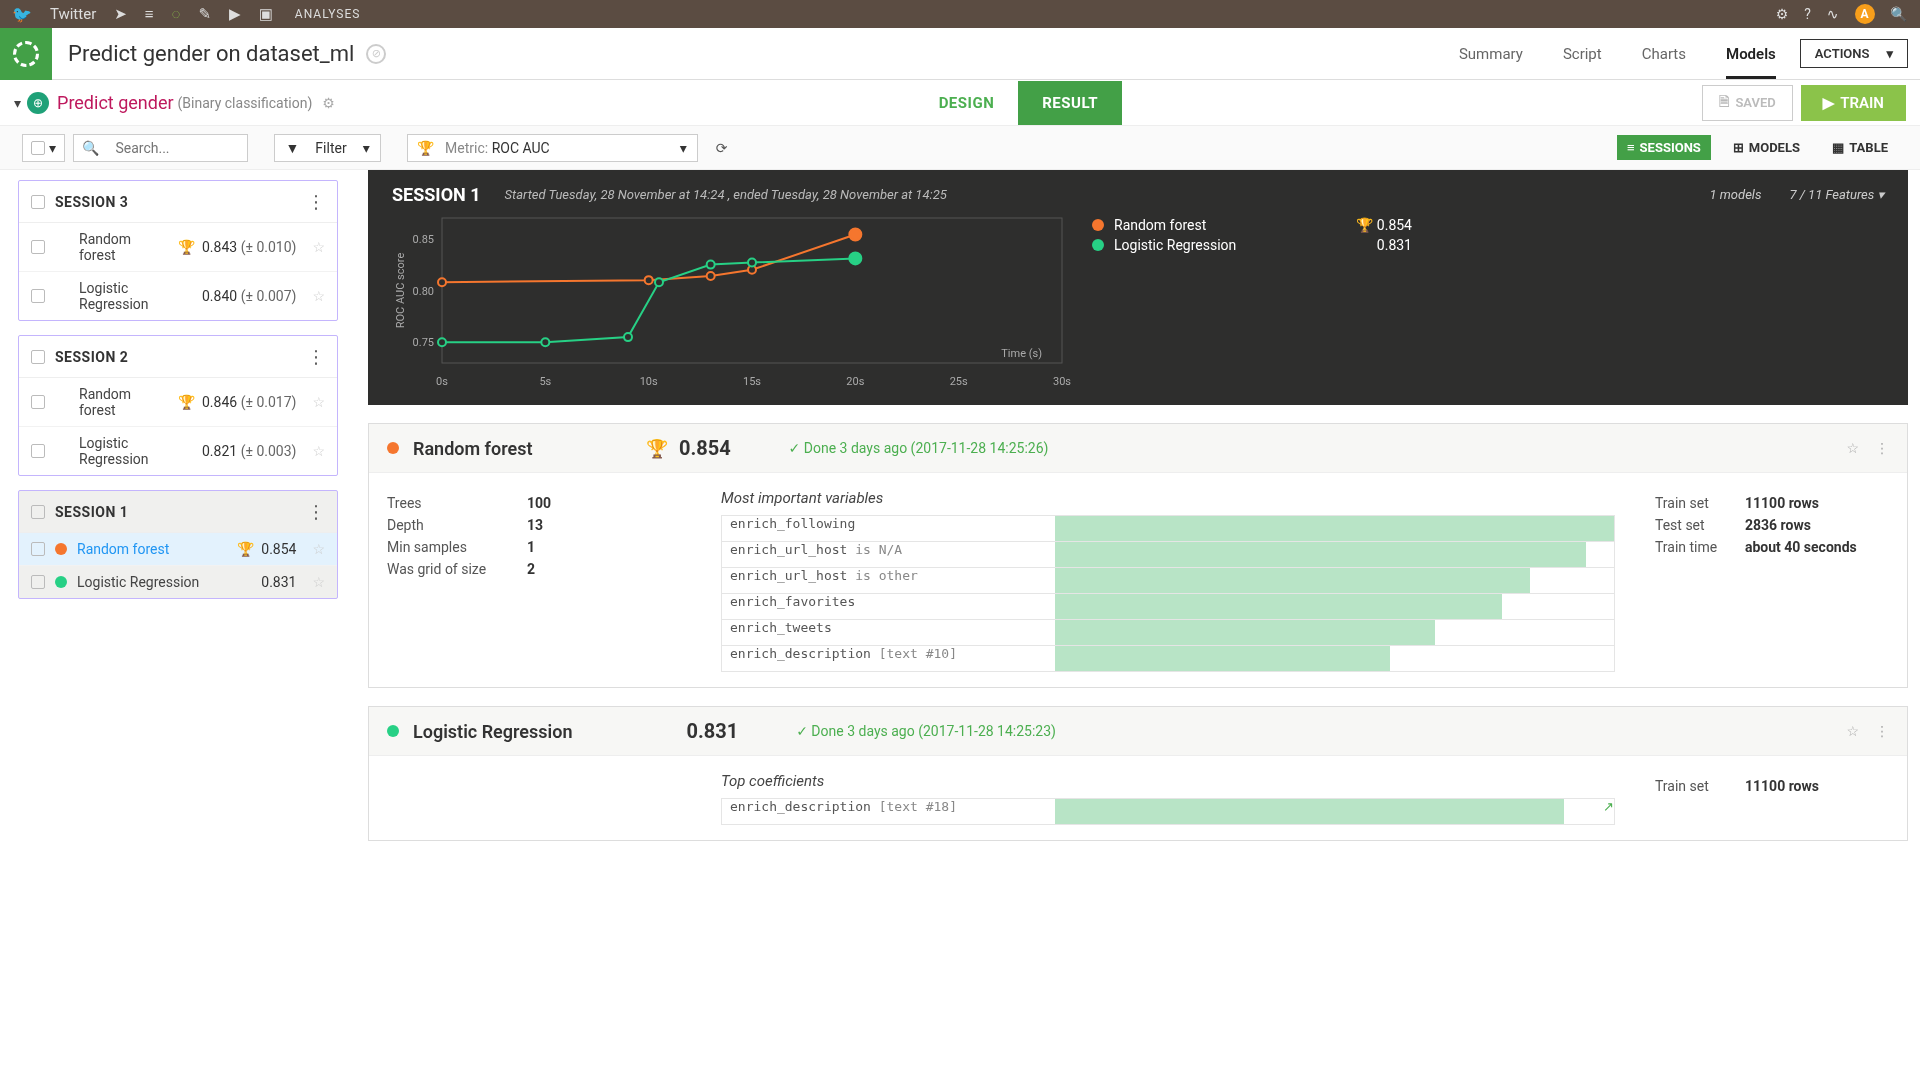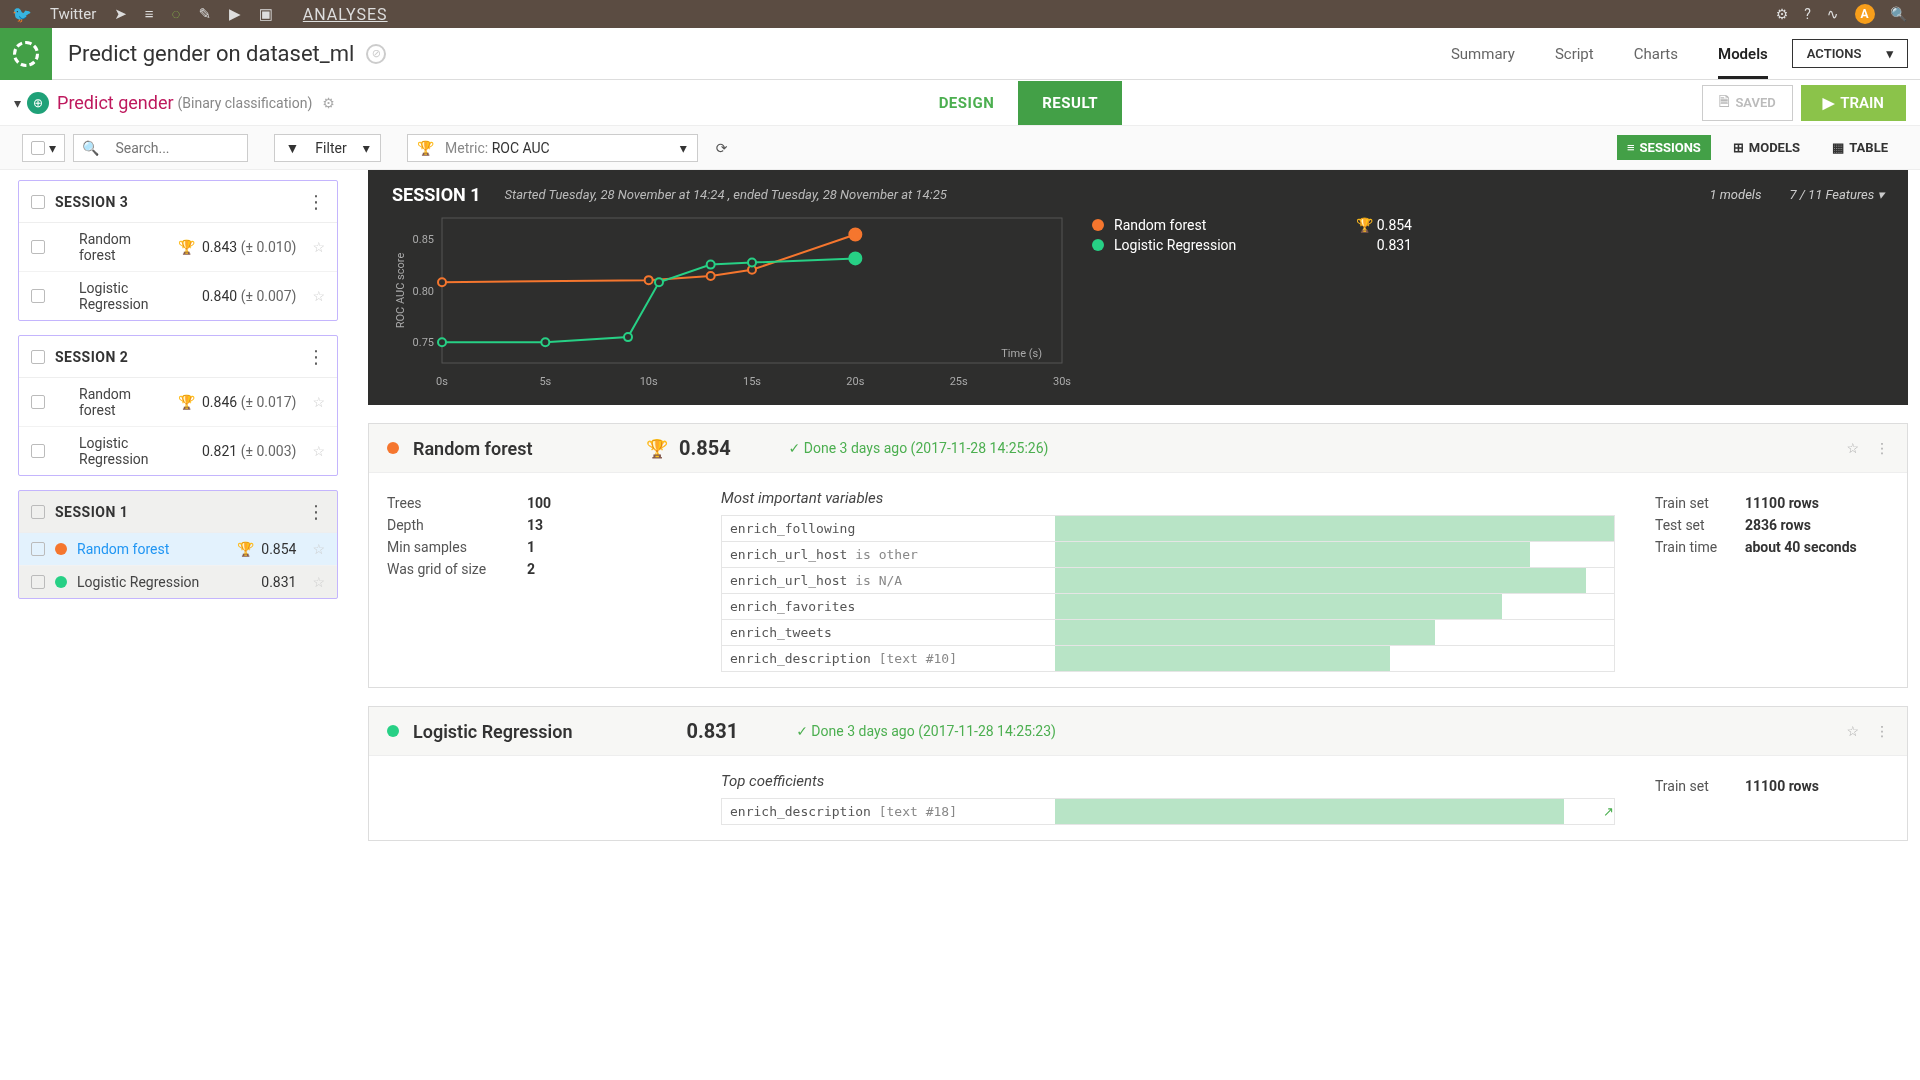--- a/index.html
+++ b/index.html
@@ -3,34 +3,34 @@
 <meta charset="utf-8">
 <style>
 * { margin:0; padding:0; box-sizing:border-box; font-family:-apple-system,BlinkMacSystemFont,"Segoe UI",Roboto,sans-serif; }
 body { background:#fff; font-size:14px; color:#333; overflow:hidden; }
 
 
 .topbar { height:28px; background:#5B4C42; display:flex; align-items:center; padding:0 12px; color:#ddd; gap:18px; }
 .topbar .bird-icon { font-size:16px; }
 .topbar .project { font-size:15px; }
 .topbar .icon-row { display:flex; gap:18px; font-size:15px; }
-.topbar .analyses { margin-left:12px; font-size:16px; letter-spacing:1px;text-decoration:underline; }
+.topbar .analyses { margin-left:4px; font-size:12px; letter-spacing:1px; }
 .topbar .right-icons { margin-left:auto; display:flex; gap:16px; align-items:center; }
 .topbar .avatar { width:20px; height:20px; border-radius:50%; background:#F79E1B; color:#fff; display:flex; align-items:center; justify-content:center; font-size:12px; font-weight:bold; }
 
 
 .header-row { height:52px; display:flex; align-items:center; border-bottom:1px solid #ddd; }
 .green-block { width:52px; height:52px; background:#43A047; display:flex; align-items:center; justify-content:center; }
 .circle-icon { width:26px; height:26px; border:3px dashed #fff; border-radius:50%; }
 .page-title { font-size:22px; color:#333; margin-left:16px;text-align:center; }
 .info-icon { margin-left:12px; width:20px; height:20px; border:2px solid #ccc; border-radius:50%; display:flex; align-items:center; justify-content:center; color:#ccc; font-size:11px; }
 .header-tabs { margin-left:auto; display:flex; gap:40px; margin-right:24px; }
 .header-tabs .tab { font-size:15px; color:#666; padding:16px 0 13px; cursor:pointer; }
 .header-tabs .tab.active { color:#222; font-weight:600; border-bottom:3px solid #222; }
-.actions-btn { margin-right:12px; border:1px solid #333; padding:6px 14px; font-size:13px; font-weight:600; display:flex; align-items:flex-end; gap:25px; cursor:pointer; }
+.actions-btn { margin-right:12px; border:1px solid #333; padding:6px 14px; font-size:13px; font-weight:600; display:flex; align-items:flex-end; gap:17px; cursor:pointer; }
 
 
 .task-row { height:46px; display:flex; align-items:center; padding:0 14px; border-bottom:1px solid #eee; background:#fff; }
 .task-row .chev { margin-right:6px; color:#444; }
 .task-row .task-icon { width:22px; height:22px; background:#1FA178; border-radius:50%; margin-right:8px; display:flex; align-items:center; justify-content:center; color:#fff; font-size:12px; }
 .task-row .task-name { font-size:18px; color:#be185d; }
 .task-row .task-sub { font-size:14px; color:#888; margin-left:4px; }
 .task-row .gear { margin-left:10px; color:#aaa; }
 .task-row .center-tabs { margin:0 auto; display:flex; }
 .task-row .center-tabs div { padding:13px 24px; font-size:15px; font-weight:700; letter-spacing:0.5px; cursor:pointer; }
@@ -98,21 +98,21 @@
 .model-card-head .mc-score-wrap { display:flex; align-items:center; gap:10px; margin-left:100px;}
 .model-card-head .mc-done { color:#4CAF50; font-size:14px; margin-left:24px; }
 .model-card-head .mc-icons { margin-left:auto; display:flex; gap:16px; color:#aaa; }
 .model-card-body { display:flex; padding:16px 18px; gap:24px; }
 .param-col { width:310px; }
 .param-row { display:flex; margin:6px 0; font-size:14px; }
 .param-row .pk { color:#555; width:140px; }
 .param-row .pv { font-weight:700; color:#333; }
 .vars-col { flex:1; }
 .vars-col .v-title { font-size:15px; color:#444; margin-bottom:8px;font-style:italic; }
-.var-row { display:flex; align-items:center; border:1px solid #e5e5e5; margin-bottom:-1px; font-size:13px; height:27px;gap:33px; }
+.var-row { display:flex; border:1px solid #e5e5e5; margin-bottom:-1px; font-size:13px; height:27px;gap:33px; }
 .var-row .v-name { padding:0 8px; font-family:monospace; color:#555; flex:0 0 300px; white-space:nowrap; overflow:hidden; }
 .var-row .v-name .gray { color:#888; font-family:inherit;}
 .var-row .bar-cell { flex:1; height:100%; position:relative; }
 .var-row .bar { position:absolute; left:0; top:0; bottom:0; background:#B8E4C6; }
 .arrow-up { color:#4CAF50; margin-left:6px;}
 .meta-col { width:250px; padding-left:16px; }
 .meta-row { display:flex; margin:6px 0; font-size:14px; }
 .meta-row .mk { color:#555; width:90px; }
 .meta-row .mv { font-weight:700; color:#333; }
 
@@ -375,29 +375,29 @@
             </div>
       <div class="vars-col">
         <div class="v-title">Most important variables</div>
               <div class="var-row">
       <span class="v-name">enrich_following</span>
       <div class="bar-cell">
                   <div class="bar" style="width:100%"></div>
                 </div>
       </div>
               <div class="var-row">
+      <span class="v-name">enrich_url_host <span class="gray">is N/A</span></span>
+      <div class="bar-cell">
+                  <div class="bar" style="width:95%"></div>
+                </div>
+      </div>
+              <div class="var-row">
       <span class="v-name">enrich_url_host <span class="gray">is other</span></span>
       <div class="bar-cell">
                   <div class="bar" style="width:85%"></div>
-                </div>
-      </div>
-              <div class="var-row">
-      <span class="v-name">enrich_url_host <span class="gray">is N/A</span></span>
-      <div class="bar-cell">
-                  <div class="bar" style="width:95%"></div>
                 </div>
       </div>
               <div class="var-row">
       <span class="v-name">enrich_favorites</span>
       <div class="bar-cell">
                   <div class="bar" style="width:80%"></div>
                 </div>
       </div>
               <div class="var-row">
       <span class="v-name">enrich_tweets</span>

